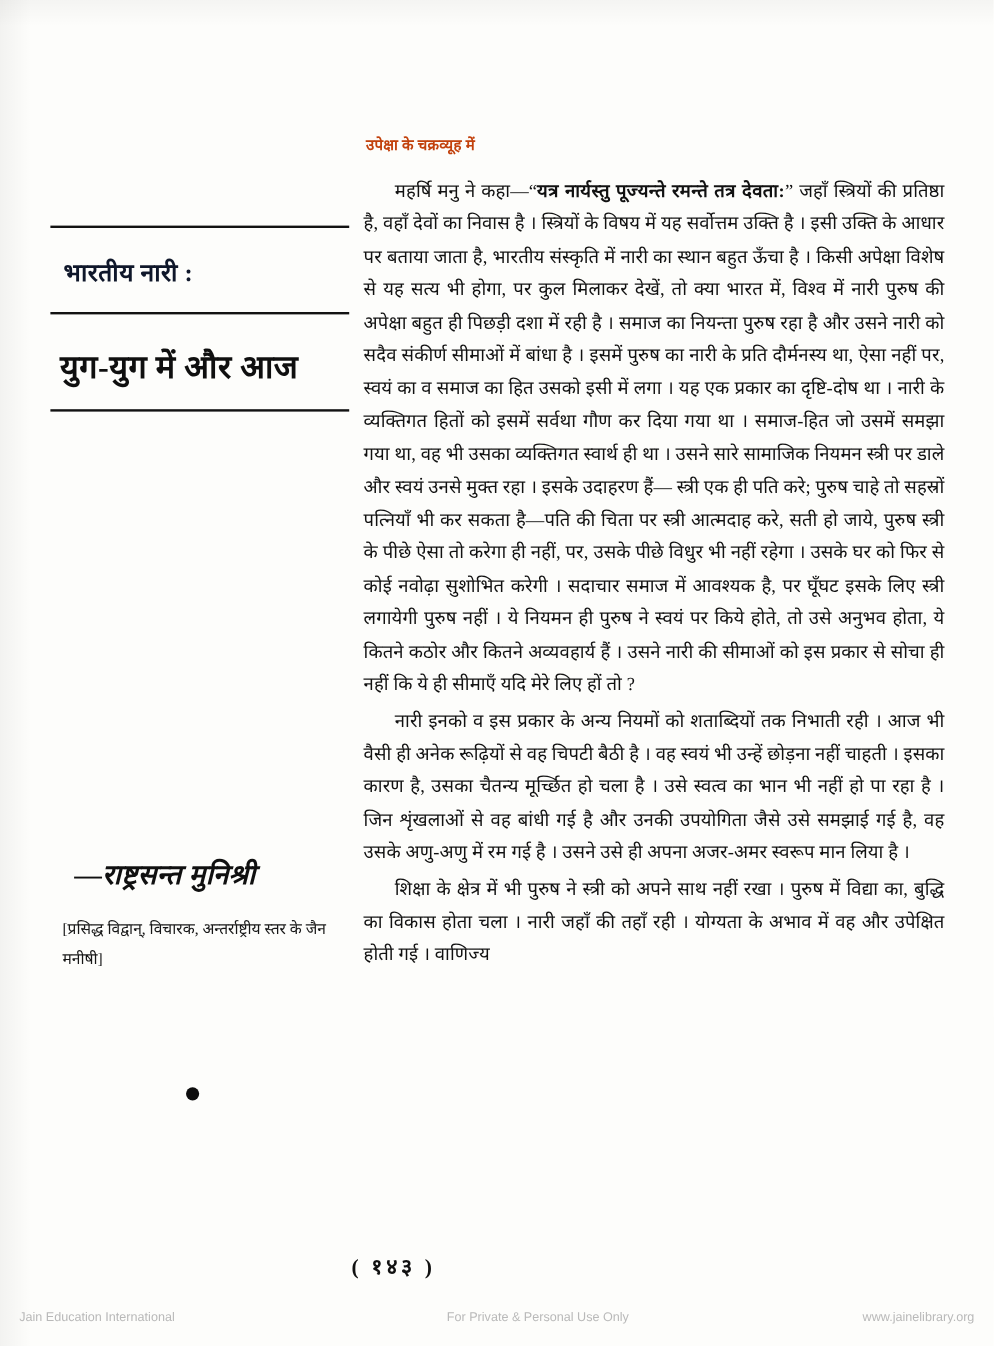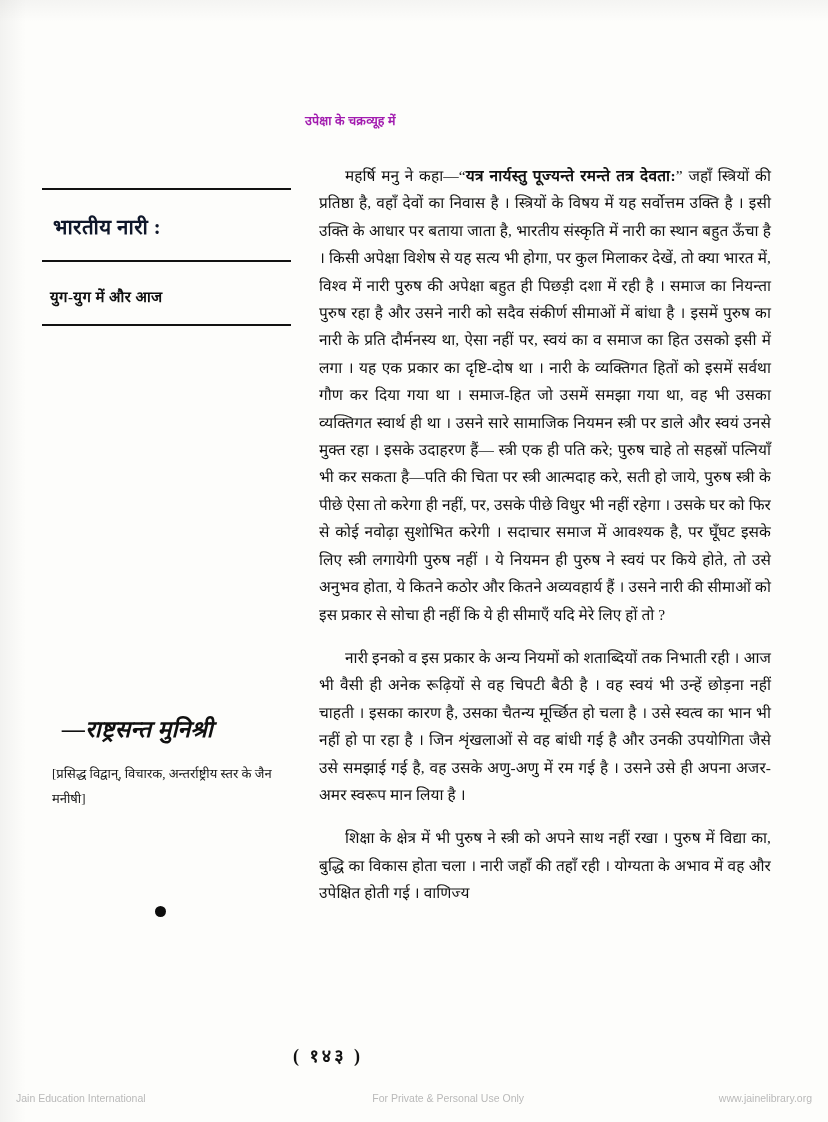--- a/index.html
+++ b/index.html
@@ -24,21 +24,21 @@
   }
 
   
   #running-head {
     position: absolute;
     left: 305px;
     top: 112px;
     font-size: 12.5px;
     font-weight: bold;
     letter-spacing: 0.2px;
-    color: #a21caf;
+    color: #c2410c;
     white-space: nowrap;
   }
 
   
   #sidebar {
     position: absolute;
     left: 42px;
     top: 188px;
     width: 250px;
   }
@@ -52,21 +52,21 @@
 
   #title-main {
     font-size: 20.5px;
     font-weight: bold;
     color: #0f172a;
     padding: 22px 0 20px 11px;
     letter-spacing: 0.4px;
     white-space: nowrap;
   }
   #title-sub {
-    font-size: 15px;
+    font-size: 27px;
     font-weight: bold;
     color: #0f0f0f;
     padding: 24px 0 18px 8px;
     letter-spacing: 0.4px;
     white-space: nowrap;
   }
 
   
   #byline {
     position: absolute;
@@ -121,21 +121,21 @@
     position: absolute;
     left: 303px;
     top: 146px;
     width: 484px;
   }
   .para {
     font-size: 15.4px;
     line-height: 27.4px;
     color: #111111;
     text-align: justify;
-    margin: 16px;
+    margin: 0;
     letter-spacing: 0.1px;
   }
   .para + .para { margin-top: 3px; }
   .para .indent { display: inline-block; width: 26px; }
   .sanskrit {
     font-weight: bold;
     letter-spacing: 0.3px;
   }
 
   

